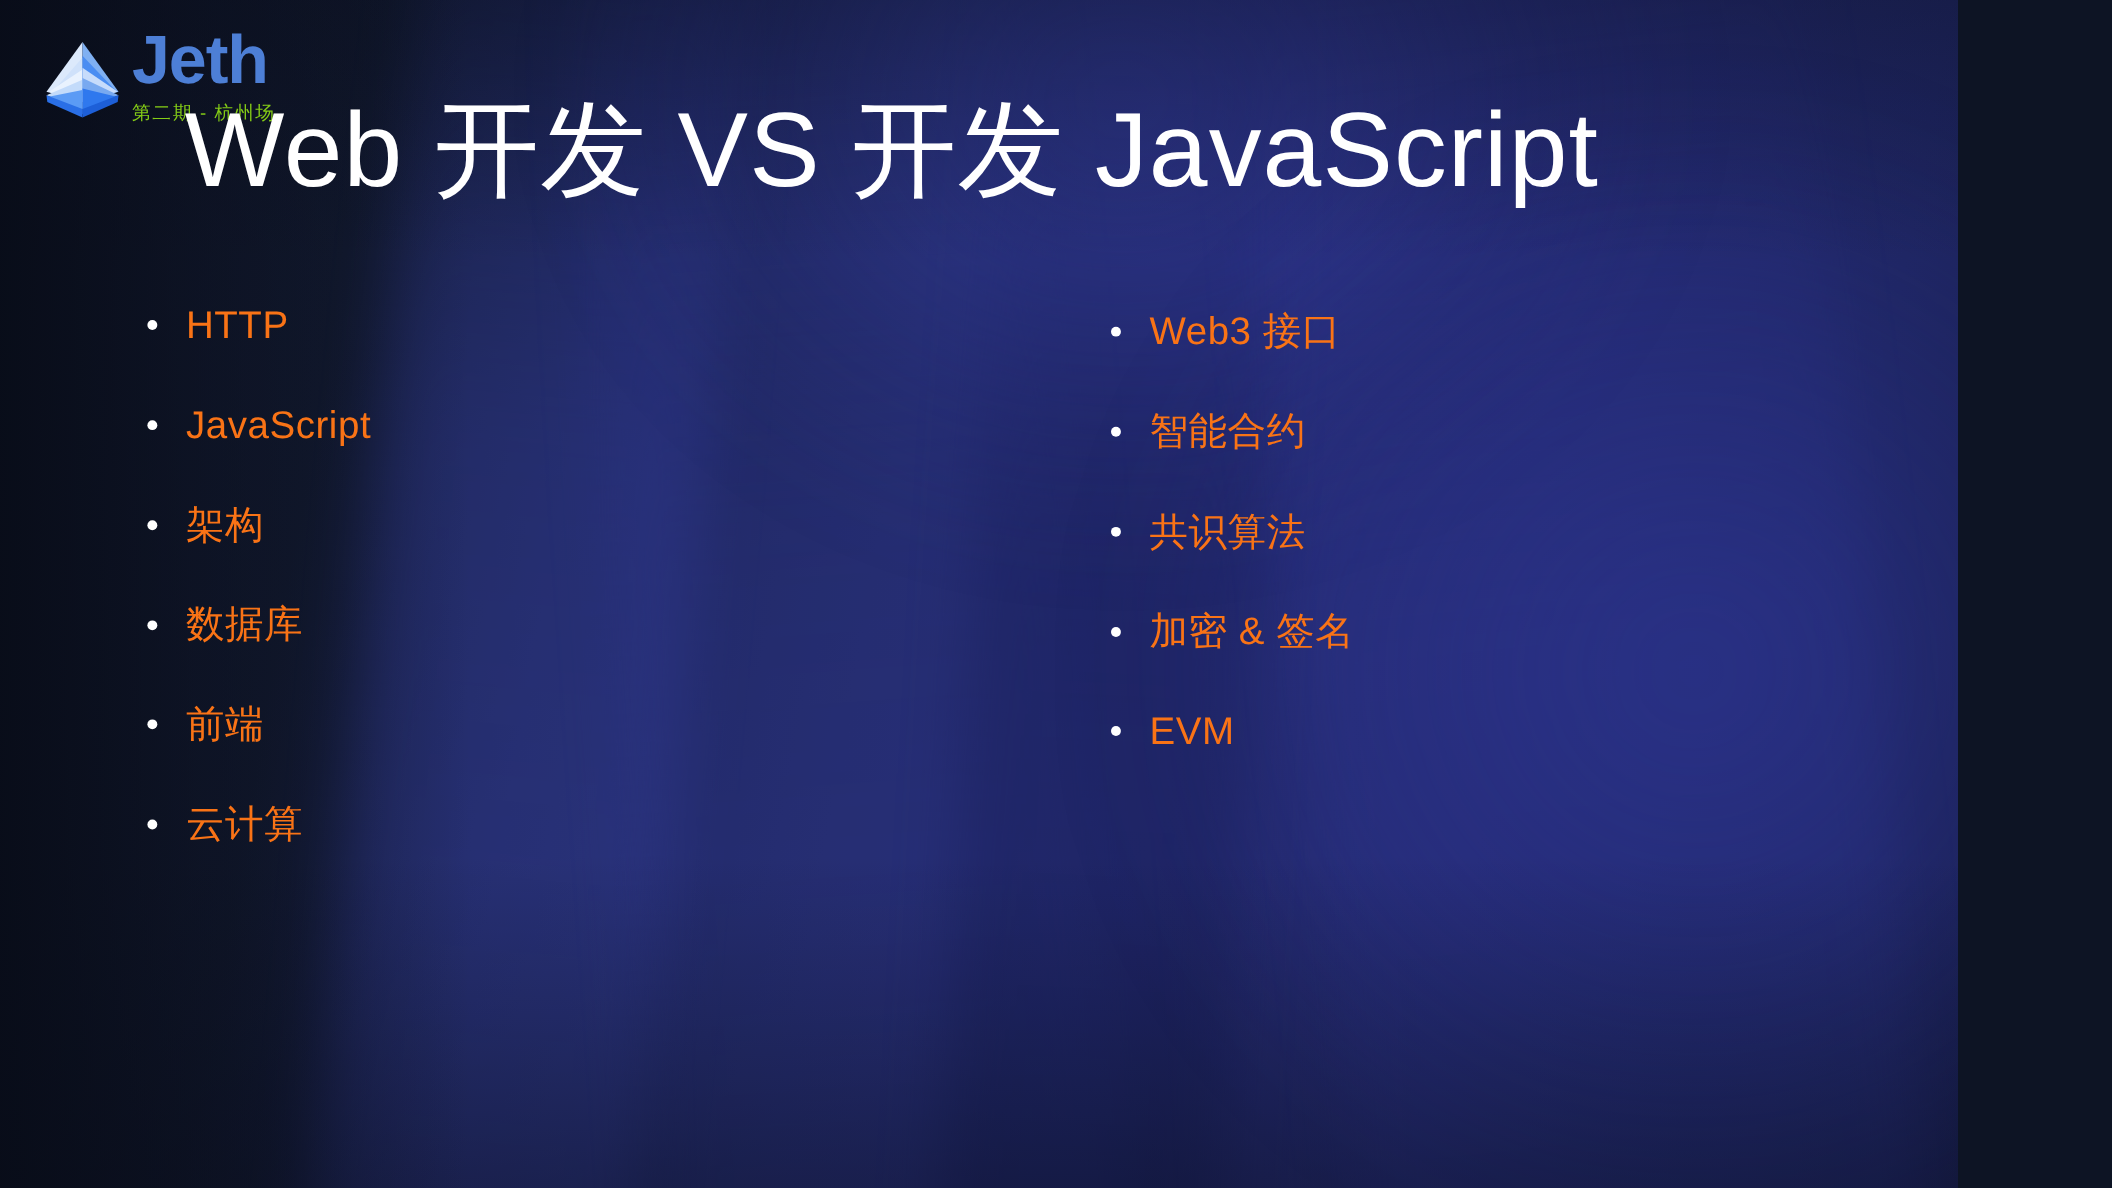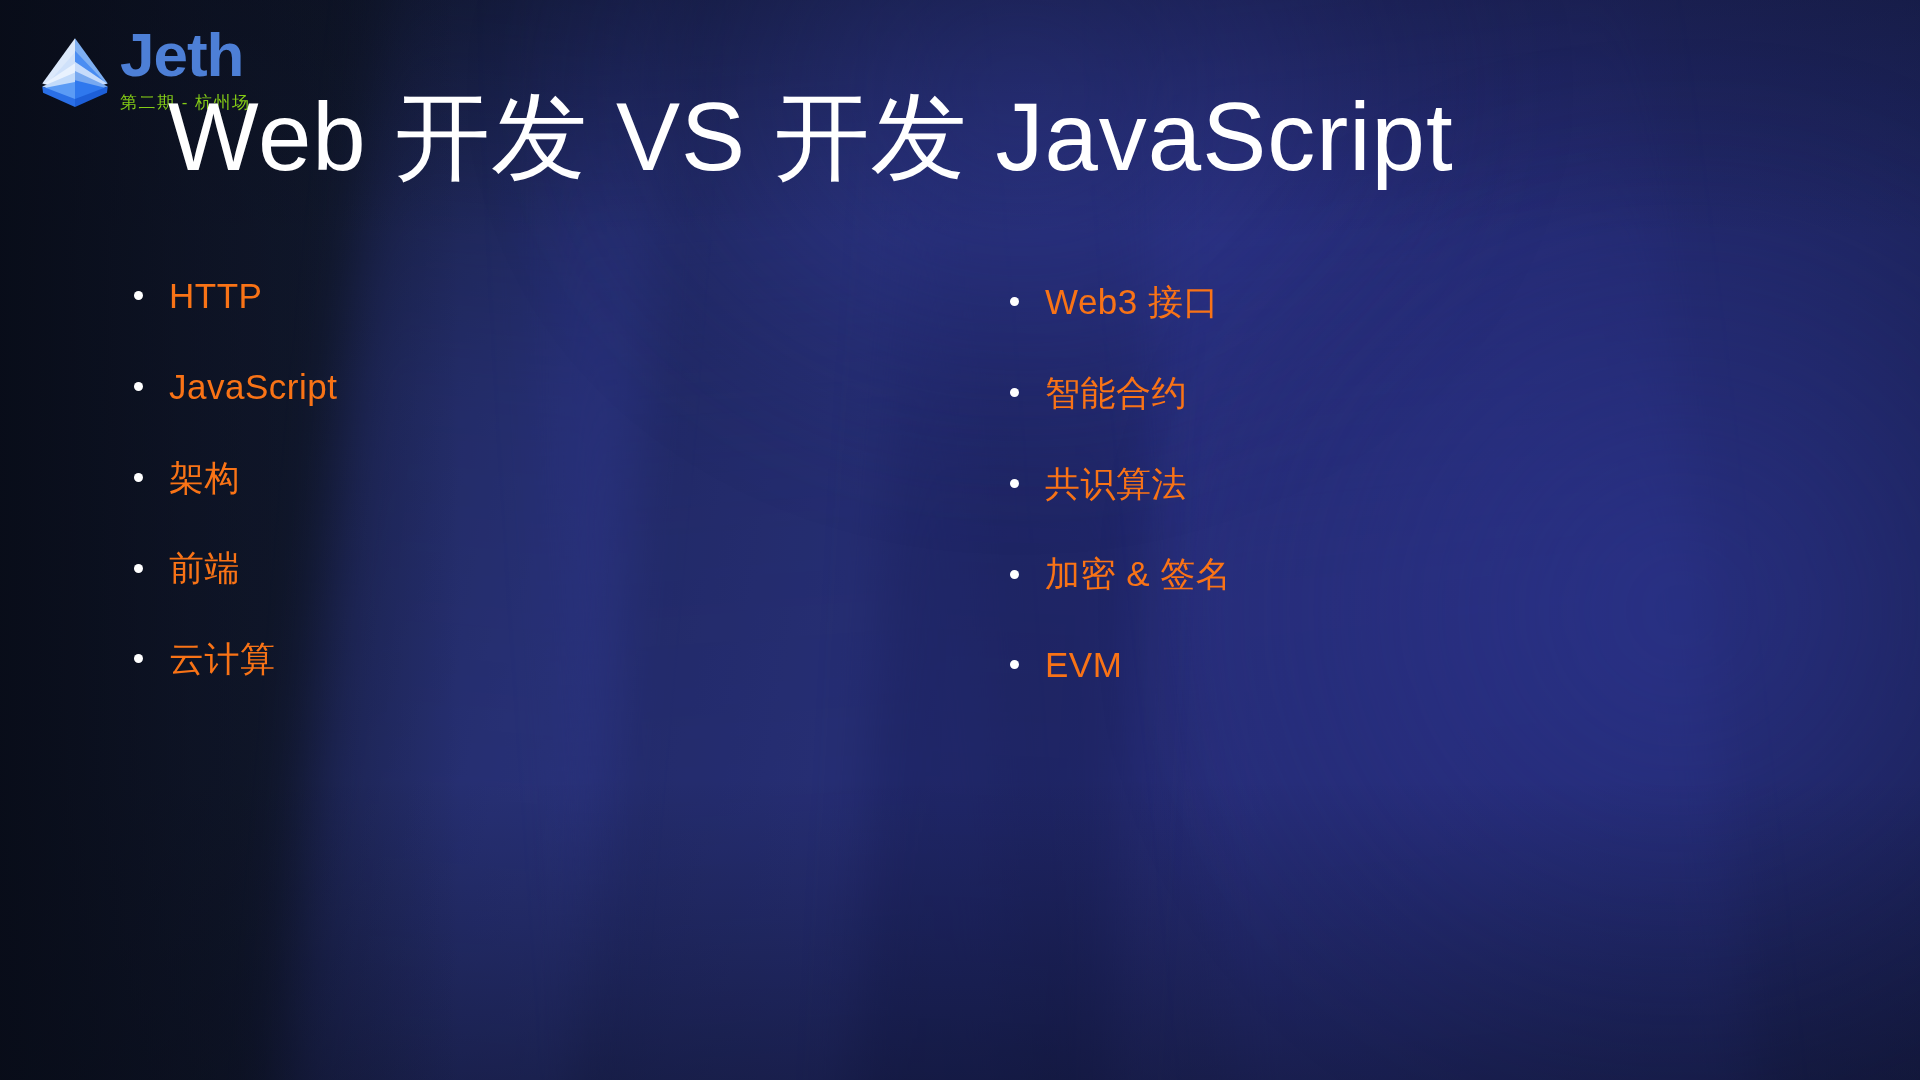--- a/index.html
+++ b/index.html
@@ -9,21 +9,21 @@
   }
   body {
     width: 1920px;
     height: 1080px;
     overflow: hidden;
     font-family: "Liberation Sans", "DejaVu Sans", sans-serif;
   }
 
   #slide {
     position: relative;
-    width: 1920px;
+    width: 1780px;
     height: 1080px;
     overflow: hidden;
     background: #141c33;
   }
 
   
   .bg-base {
     position: absolute;
     inset: 0;
     background:
@@ -243,20 +243,24 @@
       <div class="bullet-row">
         <span class="bullet-dot"></span>
         <span class="bullet-label">JavaScript</span>
       </div>
       <div class="bullet-row">
         <span class="bullet-dot"></span>
         <span class="bullet-label">架构</span>
       </div>
       <div class="bullet-row">
         <span class="bullet-dot"></span>
+        <span class="bullet-label">数据库</span>
+      </div>
+      <div class="bullet-row">
+        <span class="bullet-dot"></span>
         <span class="bullet-label">前端</span>
       </div>
       <div class="bullet-row">
         <span class="bullet-dot"></span>
         <span class="bullet-label">云计算</span>
       </div>
     </div>
 
     <div class="col col-right">
       <div class="bullet-row">

